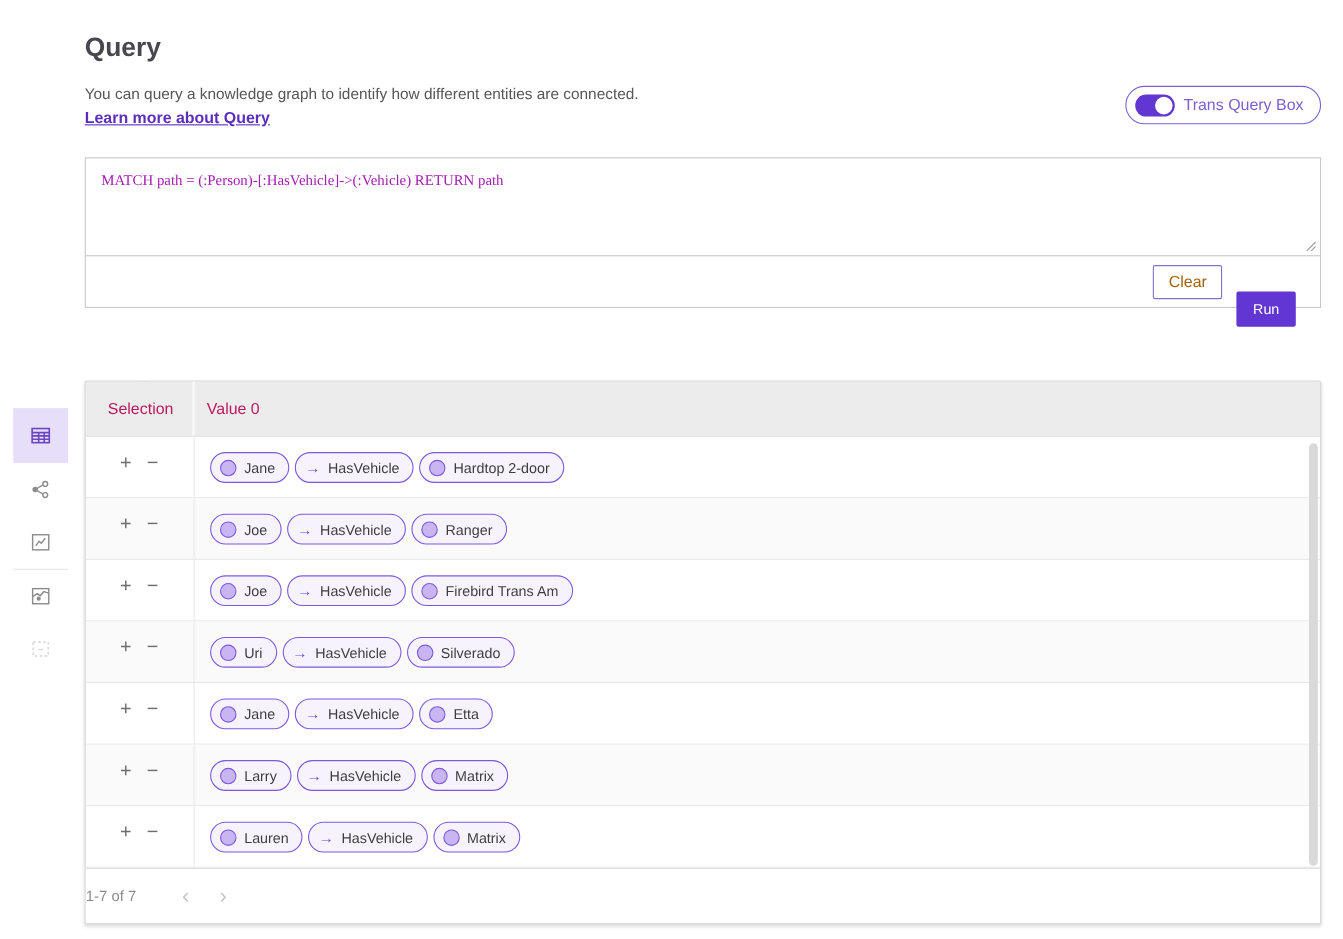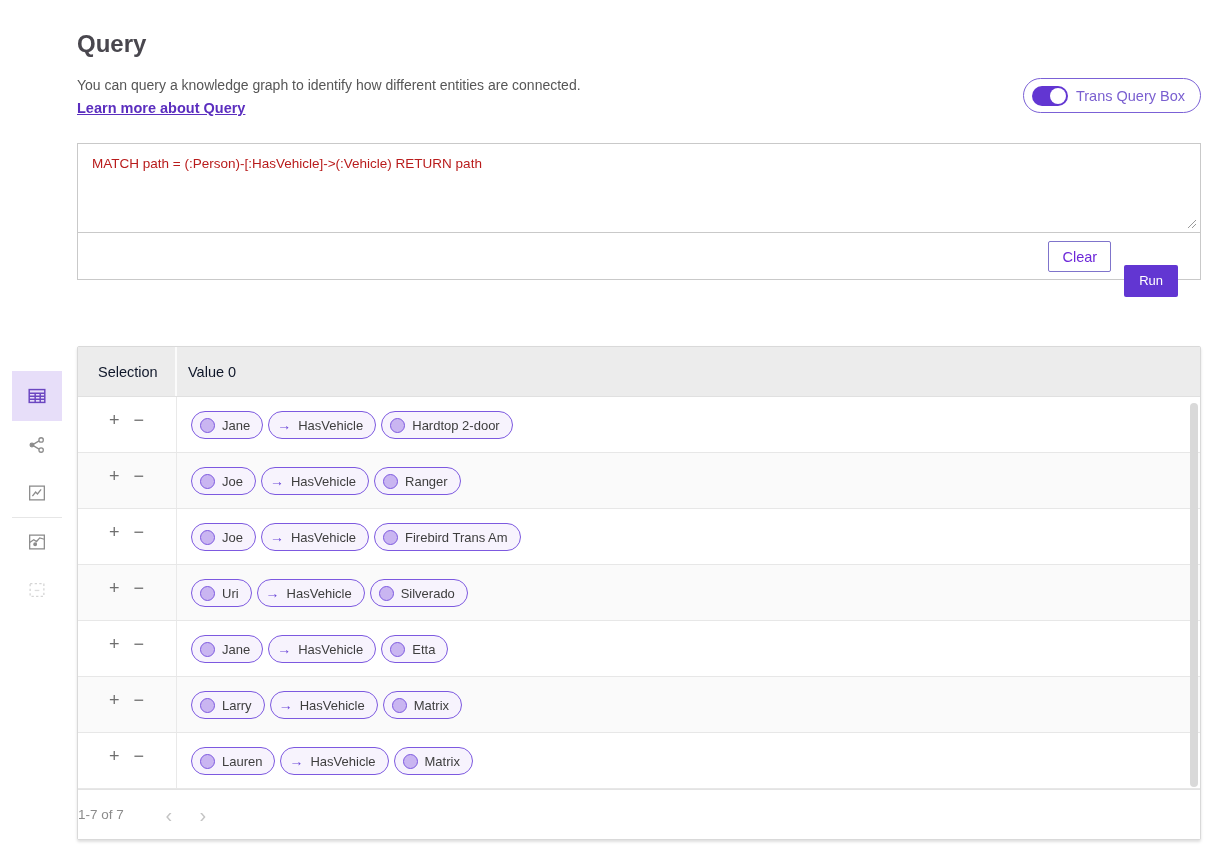--- a/index.html
+++ b/index.html
@@ -17,45 +17,45 @@
                   background:#fff; cursor:pointer; }
   .toggle-pill .switch { width:36px; height:20px; border-radius:10px; background:#6236d2; position:relative; }
   .toggle-pill .knob   { position:absolute; right:2px; top:2px; width:16px; height:16px; border-radius:50%; background:#fff; }
   .toggle-pill .t-label{ font-size:14.5px; color:#7a5fd0; }
 
   
   .query-box    { position:absolute; left:77px; top:143px; width:1124px; height:137px;
                   border:1px solid #c9c9c9; background:#fff; }
   .q-text       { position:relative; height:88px; }
   .q-text textarea { width:100%; height:100%; border:none; outline:none; resize:none; background:transparent;
-                  padding:12px 14px; font-family:Liberation Sans, sans-serif; font-size:13.5px; color:#b91c1c; }
+                  padding:12px 14px; font-family:Liberation Serif, serif; font-size:13.5px; color:#a21caf; }
   .q-grip       { position:absolute; right:3px; bottom:3px; cursor:ns-resize; }
   .q-footer     { height:48px; border-top:1px solid #c9c9c9; display:flex; align-items:center;
                   justify-content:flex-end; gap:13px; padding-right:22px; }
-  .btn-clear    { height:31px; padding:0 13px; background:#fff; border:1px solid #7f74cb; color:#6d28d9;
+  .btn-clear    { height:31px; padding:0 13px; background:#fff; border:1px solid #7f74cb; color:#a16207;
                   font-size:14.5px; font-family:inherit; border-radius:2px; cursor:pointer; }
   .btn-run      { height:32px; padding:0 15px; background:#6236d2; border:none; color:#fff;
                   font-size:13px; font-family:inherit; border-radius:2px; cursor:pointer;margin-top:48px; }
 
   
   .results-title{ position:absolute; left:77px; top:303px; font-size:21px; font-weight:700; color:#49474e;margin-top:41px; }
 
   
   .sidebar      { position:absolute; left:12px; top:371px; width:50px; display:flex; flex-direction:column; align-items:center; }
   .sb-item      { width:50px; height:48px; display:flex; align-items:center; justify-content:center;
                   color:#8c8c8c; cursor:pointer; background:transparent; border:none; }
   .sb-item.active   { height:50px; background:#e7def9; color:#6b46c1; }
   .sb-item.disabled { color:#d5d5d5; cursor:default; }
   .sb-divider   { width:50px; height:1px; background:#e6e6e6; }
 
   
   .results-table{ position:absolute; left:77px; top:346px; width:1124px; height:494px; background:#fff;
                   border:1px solid #d9d9d9; border-radius:2px; box-shadow:0 2px 3px rgba(0,0,0,.13); }
   .t-header     { height:50px; background:#ececec; display:flex; align-items:center;
-                  font-size:14.5px; color:#0f172a; border-bottom:1px solid #e0e0e0; }
+                  font-size:14.5px; color:#be185d; border-bottom:1px solid #e0e0e0; }
   .t-header .col-sel { width:99px; padding-left:20px; border-right:2px solid #fbfbfb; height:100%;
                   display:flex; align-items:center; }
   .t-header .col-val { padding-left:11px; }
 
   .t-rows       { height:392px; overflow:hidden; }
   .t-row        { height:56px; display:flex; border-bottom:1px solid #e7e7e7; background:#fff; }
   .t-row.alt    { background:#fafafa; }
   .row-sel      { width:99px; padding:16px 0 0 31px; display:flex; gap:14px; align-items:flex-start;
                   border-right:1px solid #e9e9e9; }
   .rc           { font-size:18px; line-height:14px; color:#6e6e6e; cursor:pointer; }

